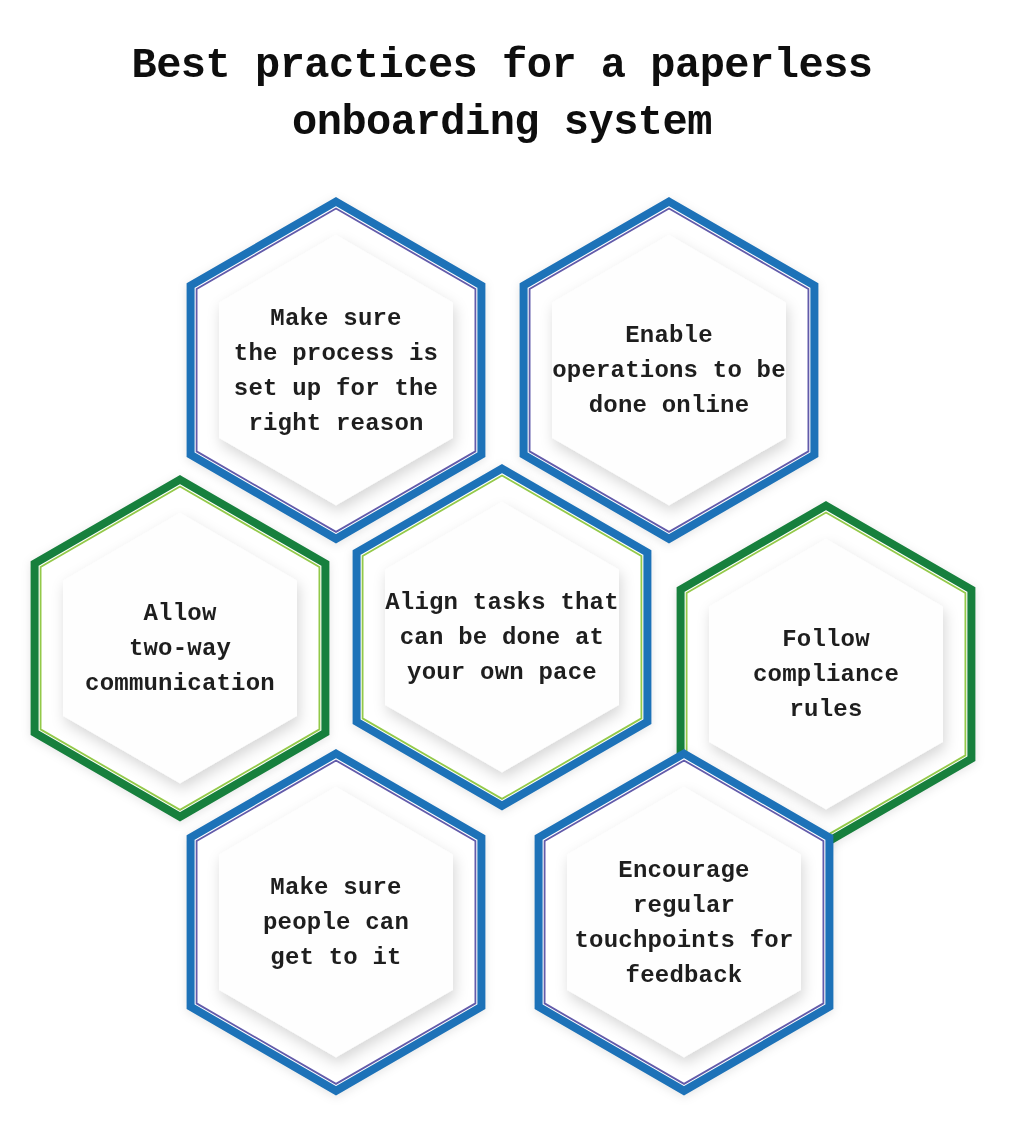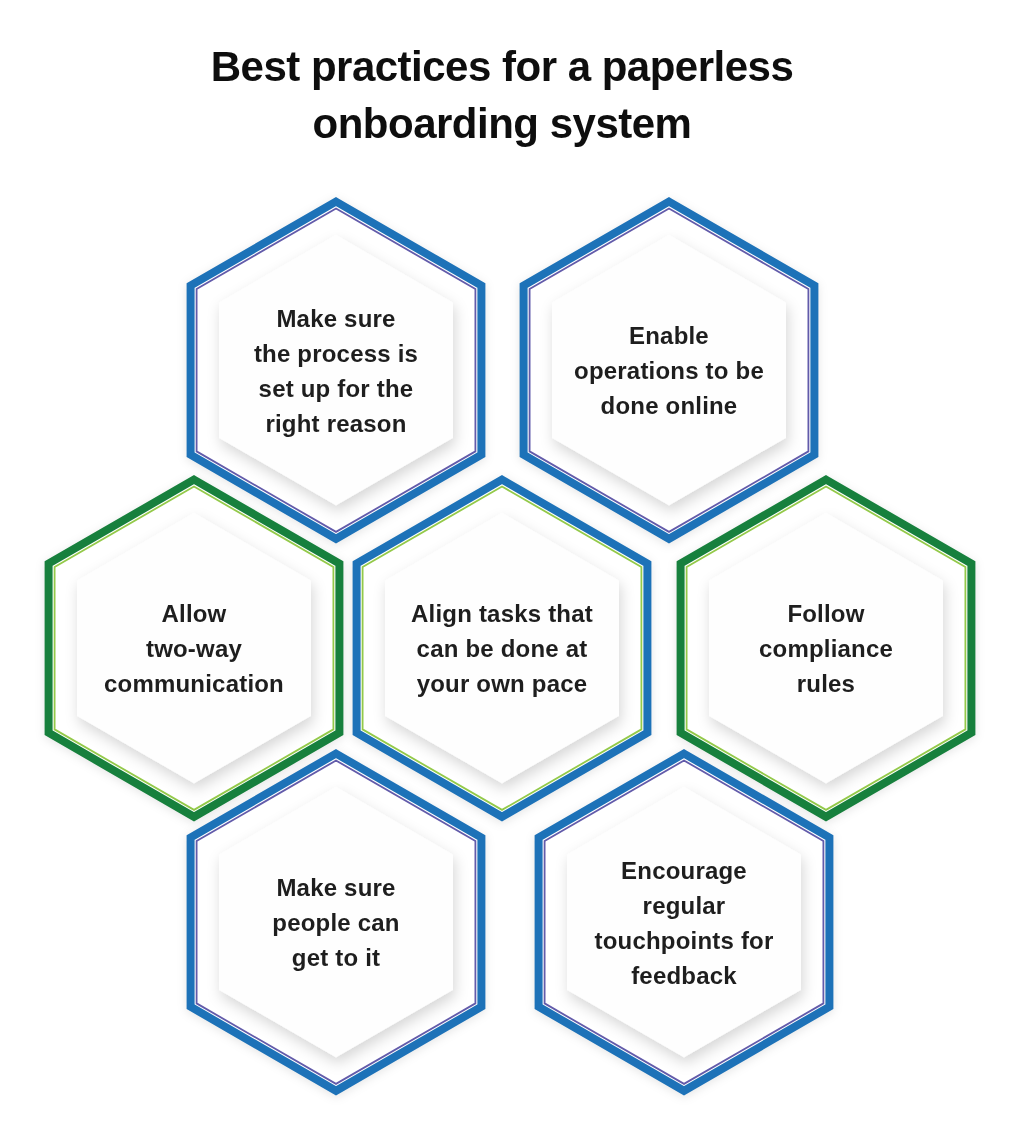--- a/index.html
+++ b/index.html
@@ -7,20 +7,21 @@
   body {
     width: 1024px;
     height: 1143px;
     position: relative;
     overflow: hidden;
     font-family: "Liberation Sans", sans-serif;
   }
   .canvas {
     position: absolute;
     inset: 0;
+    font-family: Liberation Mono, monospace;
   }
   .title {
     position: absolute;
     top: 38px;
     left: -10px;
     width: 1024px;
     text-align: center;
     font-size: 42px;
     line-height: 57px;
     font-weight: bold;
@@ -64,23 +65,23 @@
     text-align: center;
     font-size: 24px;
     line-height: 35px;
     font-weight: 600;
     letter-spacing: 0.2px;
     color: #1e1e1e;
     white-space: pre-line;
   }
   .hex-a { left: 186px; top: 197px; }
   .hex-b { left: 519px; top: 197px; }
-  .hex-c { left: 44px;  top: 475px; }
-  .hex-d { left: 352px; top: 475px; }
-  .hex-e { left: 676px; top: 475px; padding-left: 44px; }
+  .hex-c { left: 30px;  top: 475px; }
+  .hex-d { left: 352px; top: 464px; }
+  .hex-e { left: 676px; top: 501px; padding-left: 44px; }
   .hex-f { left: 186px; top: 749px; }
   .hex-g { left: 534px; top: 749px; }
   .defs-svg { position: absolute; width: 0; height: 0; }
 </style>
 </head>
 <body>
 
 <div class="canvas">
 
   <svg class="defs-svg" aria-hidden="true">

